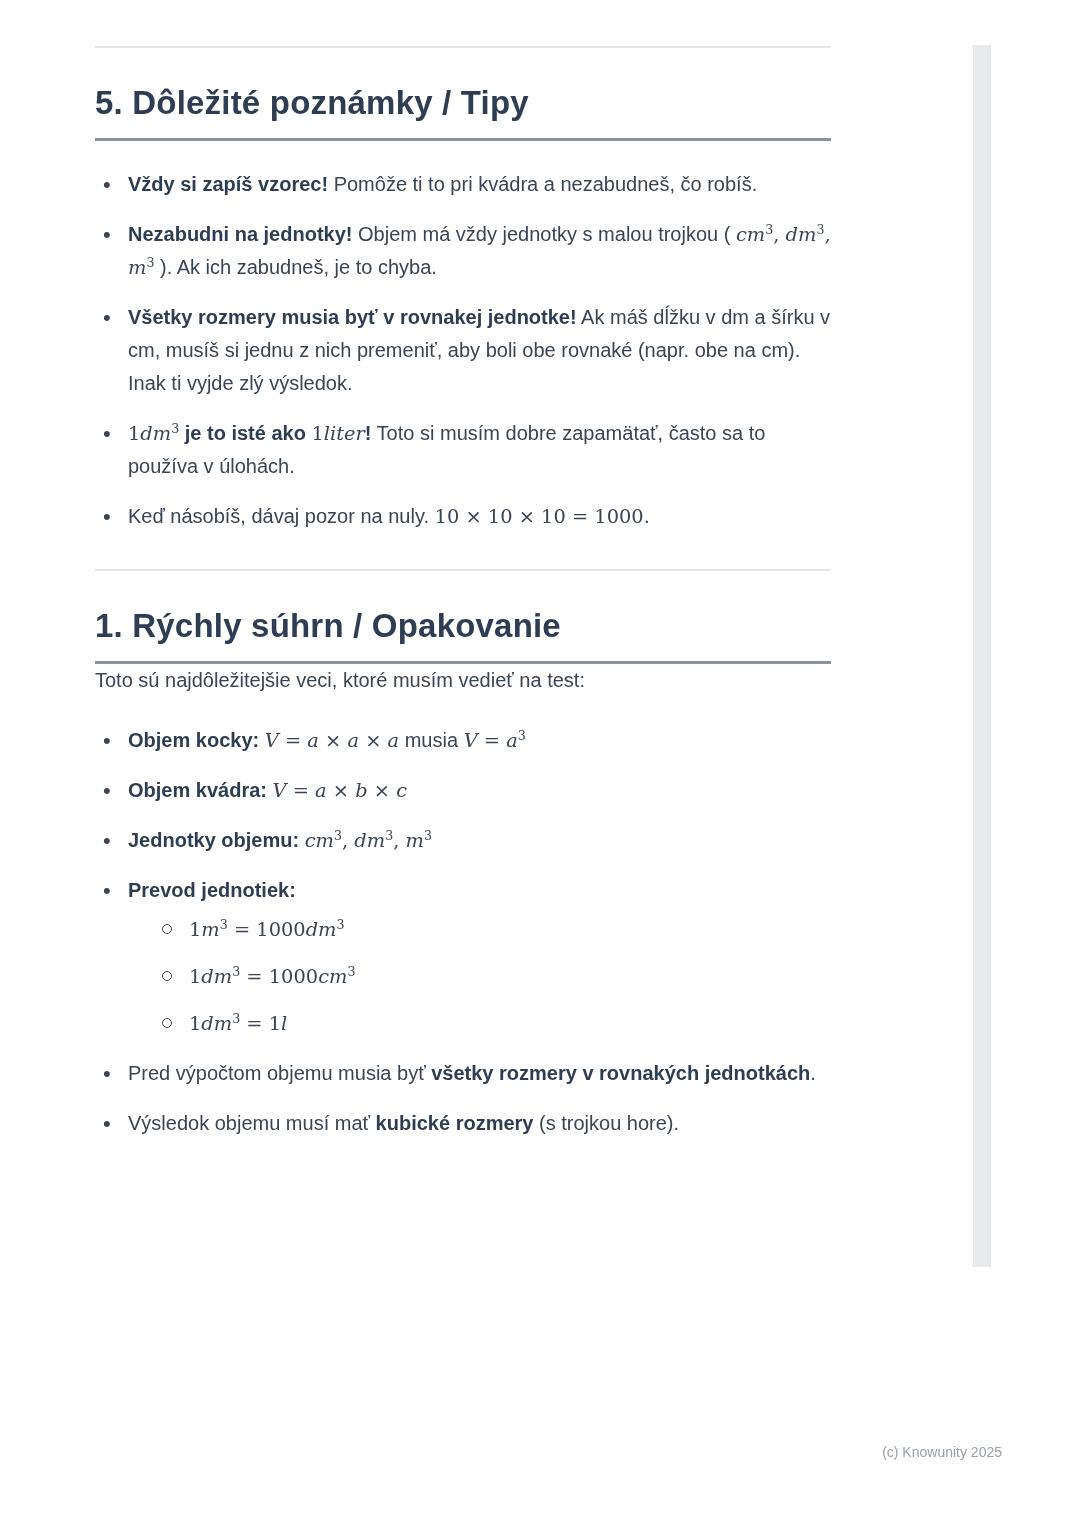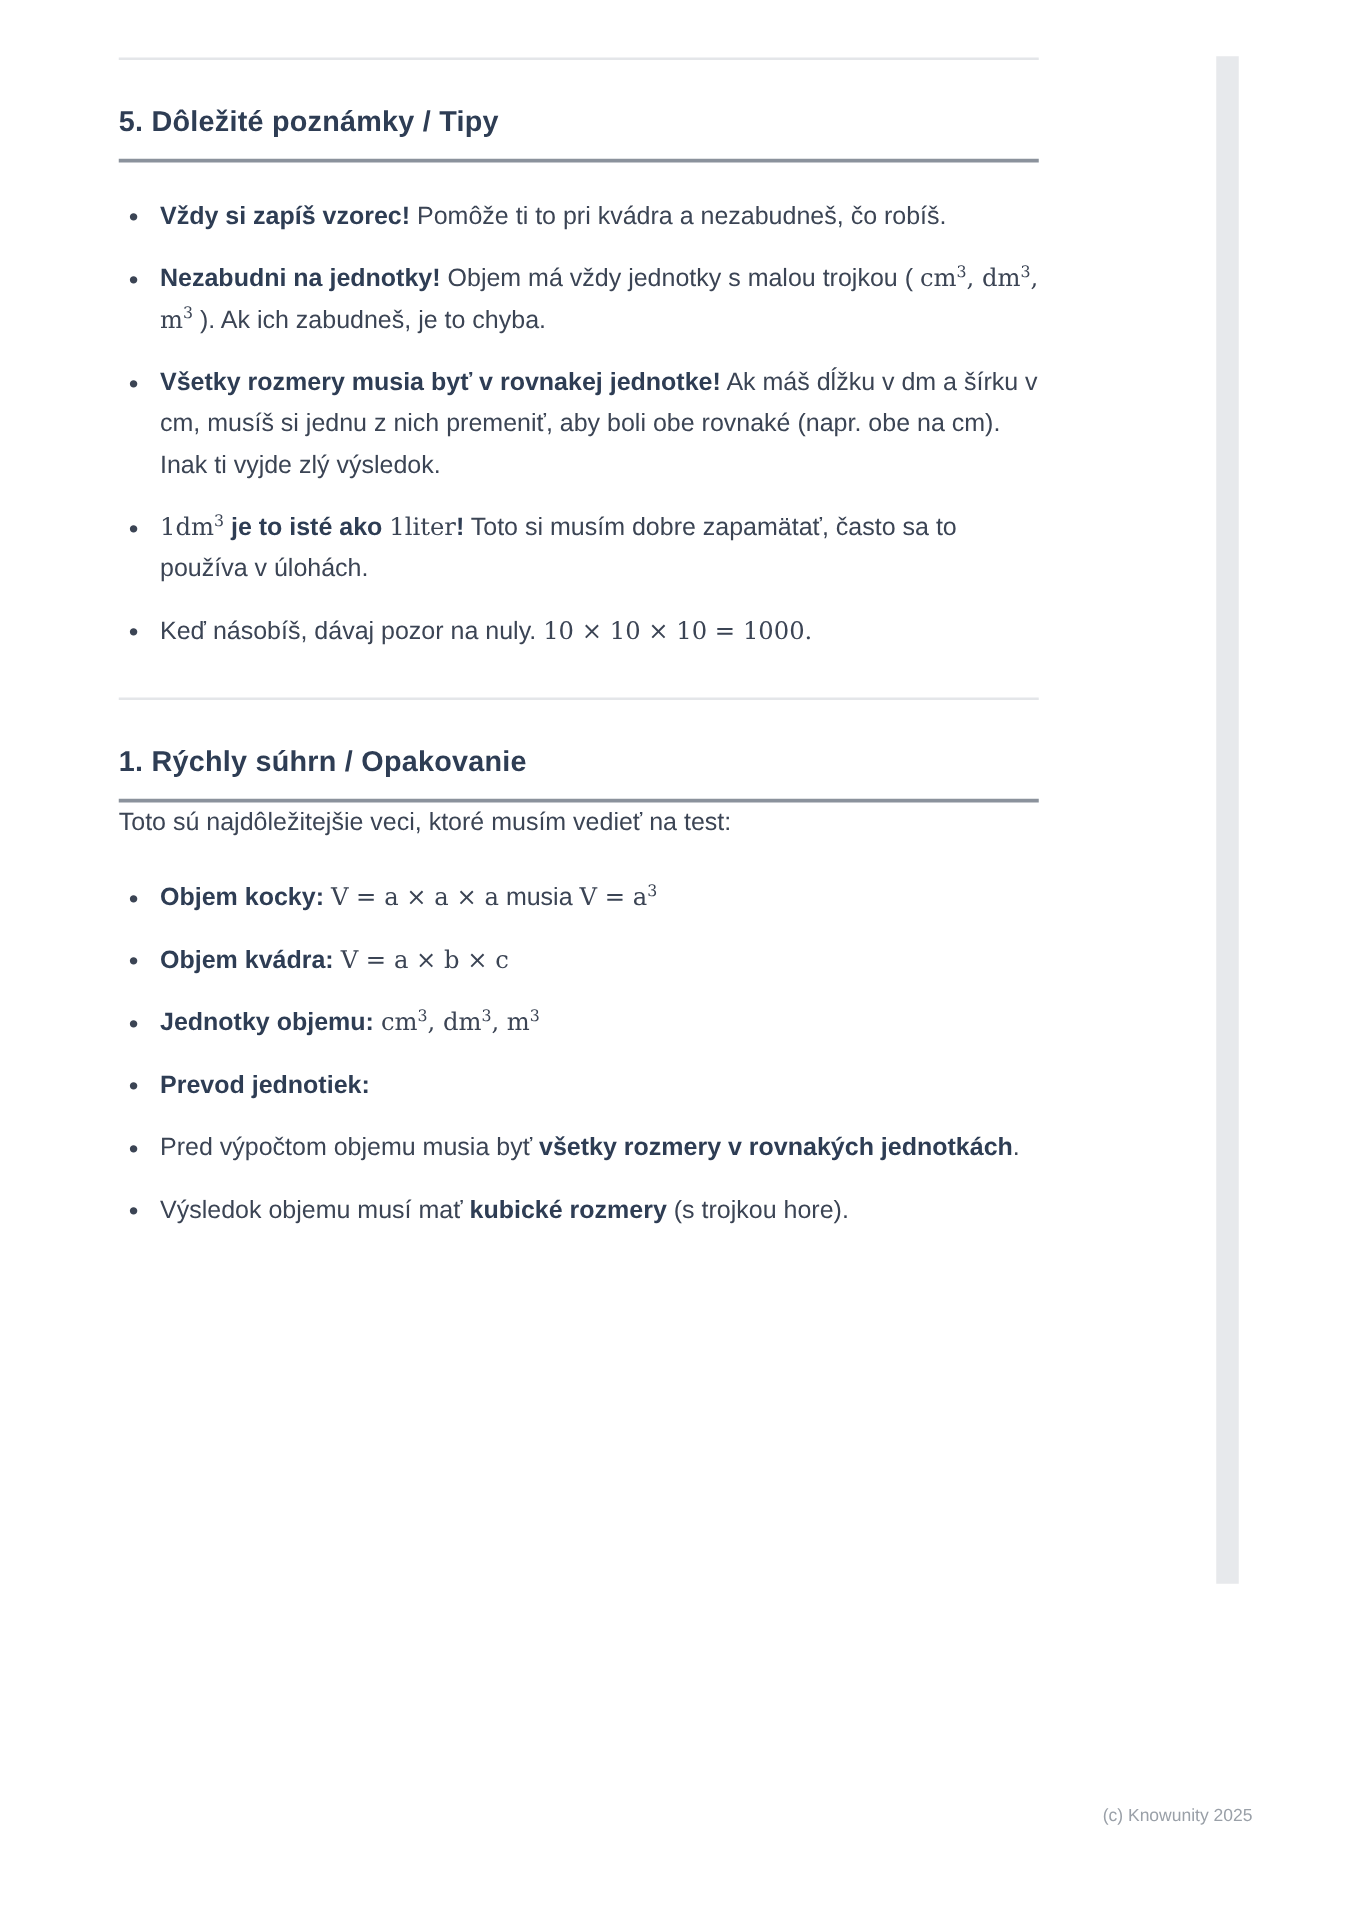--- a/index.html
+++ b/index.html
@@ -13,21 +13,21 @@
     overflow: hidden;
   }
   .content { position: absolute; left: 95px; top: 0; width: 736px; }
 
   hr { margin: 0; border: none; }
   .rule-light { border-top: 2px solid var(--rule_light, #e4e6e9); }
   .rule-heavy { border-top: 3px solid var(--rule_heavy, #8b929c); }
   .top-rule   { margin-top: 46px; }
 
   h2 {
-    font-size: 23px; font-weight: 800;
+    font-size: 33px; font-weight: 800;
     color: var(--heading, #2e3d54);
     margin: 36px 0 0 0; letter-spacing: 0.2px;
   }
   .h-underline { margin-top: 16px; }
 
   .bullets {
     list-style: none; margin: 27px 0 0 0; padding: 0;
     font-size: 20px; line-height: 1.65;
   }
   .bullets > li { position: relative; padding-left: 33px; margin-bottom: 17px; }
@@ -40,21 +40,21 @@
   .subs > li { position: relative; padding-left: 33px; margin-bottom: 14px; }
   .subs > li::before {
     content: ""; position: absolute; left: 6px; top: 11px;
     width: 8px; height: 8px; border: 1.6px solid var(--body, #3b4454);
     border-radius: 50%;
   }
 
   .b { font-weight: 700; color: var(--heading, #2e3d54); }
 
   .math { font-family: "DejaVu Serif", serif; font-size: 0.97em; }
-  .math .mvar { }
+  .math .mvar { font-style: italic; }
   .math sup { font-size: 0.65em; line-height: 0; }
 
   p.body { font-size: 20px; line-height: 1.65; margin: 0; }
   .intro { margin-top: 28px; }
   .mid-rule { margin-top: 36px; }
   .closing { margin-top: 22px; }
 
   .footer {
     position: absolute; right: 78px; bottom: 68px;
     font-size: 14px; color: var(--muted, #9aa0a8);
@@ -91,20 +91,25 @@
     <hr class="rule-heavy h-underline">
 
     <p class="body intro">Toto sú najdôležitejšie veci, ktoré musím vedieť na test:</p>
 
     <ul class="bullets">
       <li><span class="b">Objem kocky: </span><span class="math"><span class="mvar">V</span> = <span class="mvar">a</span> × <span class="mvar">a</span> × <span class="mvar">a</span></span><span> musia </span><span class="math"><span class="mvar">V</span> = <span class="mvar">a</span><sup>3</sup></span></li>
       <li><span class="b">Objem kvádra: </span><span class="math"><span class="mvar">V</span> = <span class="mvar">a</span> × <span class="mvar">b</span> × <span class="mvar">c</span></span></li>
       <li><span class="b">Jednotky objemu: </span><span class="math"><span class="mvar">cm</span><sup>3</sup>, <span class="mvar">dm</span><sup>3</sup>, <span class="mvar">m</span><sup>3</sup></span></li>
       <li>
         <span class="li-text"><span class="b">Prevod jednotiek:</span></span>
+        <ul class="subs">
+          <li><span class="math">1<span class="mvar">m</span><sup>3</sup> = 1000<span class="mvar">dm</span><sup>3</sup></span></li>
+          <li><span class="math">1<span class="mvar">dm</span><sup>3</sup> = 1000<span class="mvar">cm</span><sup>3</sup></span></li>
+          <li><span class="math">1<span class="mvar">dm</span><sup>3</sup> = 1<span class="mvar">l</span></span></li>
+        </ul>
       </li>
       <li><span>Pred výpočtom objemu musia byť </span><span class="b">všetky rozmery v rovnakých jednotkách</span><span>.</span></li>
       <li><span>Výsledok objemu musí mať </span><span class="b">kubické rozmery</span><span> (s trojkou hore).</span></li>
     </ul>
 
 
   </div>
 
   <div class="scrollbar"></div>
 

